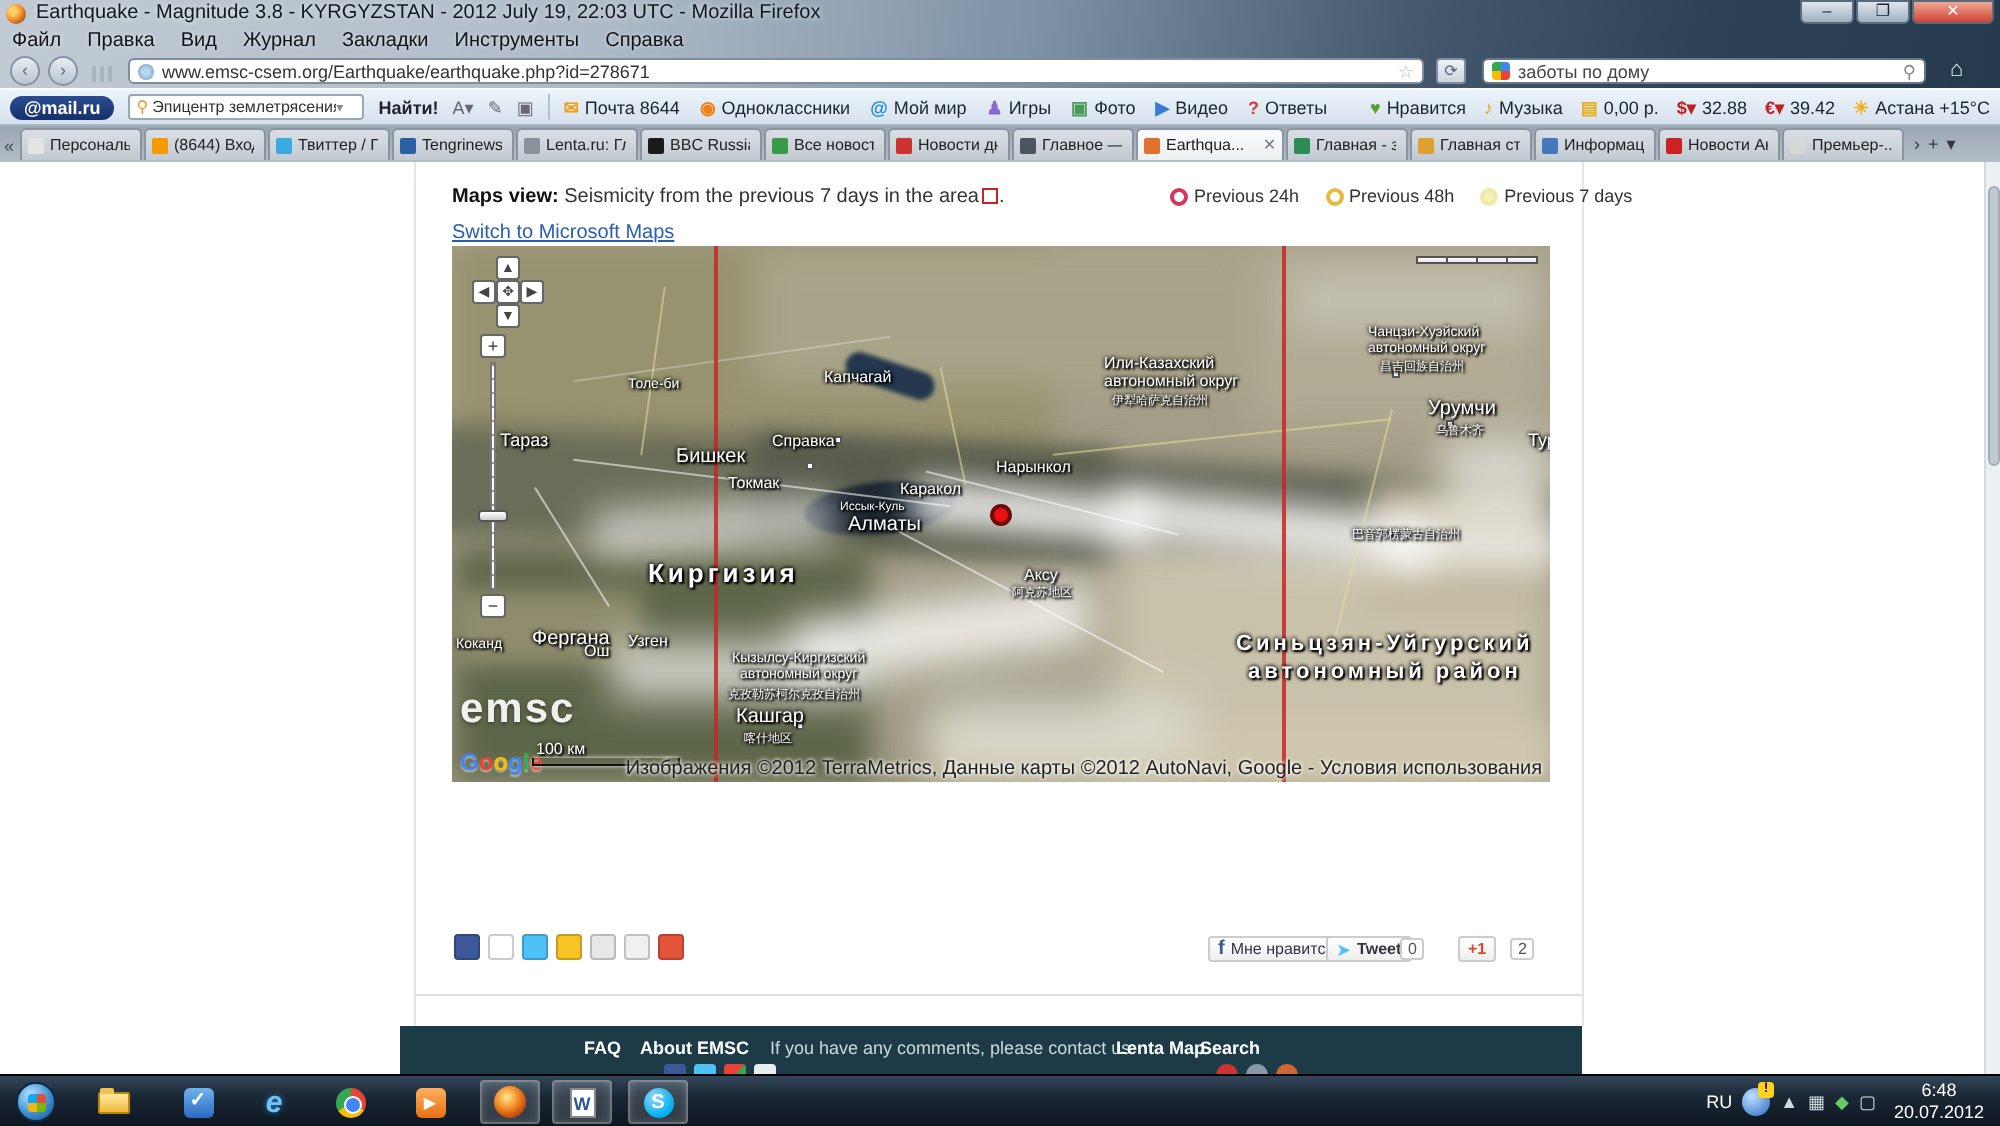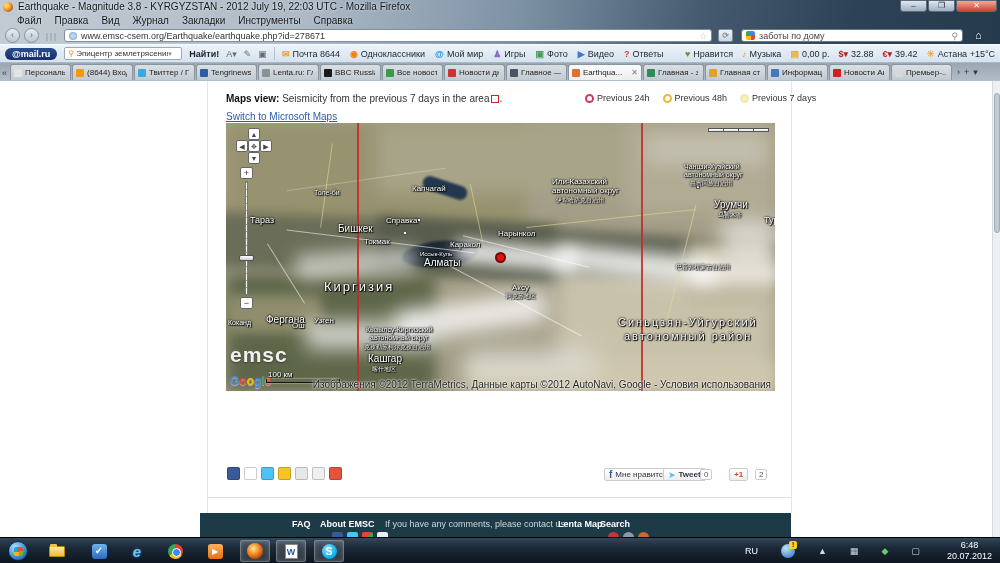--- a/index.html
+++ b/index.html
@@ -11,21 +11,21 @@
     background:linear-gradient(100deg,#c2cbd4 0%,#aebbc7 30%,#7d91a5 52%,#45596f 70%,#2e4257 85%,#263a4e 100%); }
   #titlebar { position:absolute; left:0; top:0; width:1000px; height:14px; }
   .fx-ico { position:absolute; left:3px; top:2px; width:10px; height:10px; border-radius:50%;
     background:radial-gradient(circle at 35% 35%, #ffcf60 20%, #ef7d1a 55%, #27477a 100%); }
   #title-text { position:absolute; left:18px; top:1px; font-size:10px; color:#101820; text-shadow:0 0 3px rgba(255,255,255,.8); white-space:nowrap; }
   #win-controls { position:absolute; right:3px; top:0; display:flex; }
   .wbtn { width:27px; height:12px; margin-left:1px; border:1px solid #5a6a7a; border-radius:0 0 3px 3px;
     background:linear-gradient(#dfe7ee,#9fb0c0); color:#223; font-size:8px; line-height:10px; text-align:center; }
   .wbtn.close { width:41px; background:linear-gradient(#f0a898,#cf4433); color:#fff; }
 
-  #menubar { position:absolute; left:0; top:14px; height:13px; display:flex; gap:13px; padding-left:17px; align-items:center; }
+  #menubar { position:absolute; left:0; top:14px; height:13px; display:flex; gap:13px; padding-left:6px; align-items:center; }
   .menu-item { font-size:10px; color:#101418; text-shadow:0 0 2px rgba(255,255,255,.6); }
 
   #navbar { position:absolute; left:0; top:27px; width:1000px; height:17px; }
   .navcirc { position:absolute; top:1px; width:15px; height:15px; border-radius:50%; border:1px solid #8494a4;
     background:linear-gradient(#e8edf2,#b9c5d0); color:#667; font-size:9px; line-height:13px; text-align:center; }
   #stats-icon { position:absolute; left:46px; top:6px; width:12px; height:8px;
     background:linear-gradient(90deg,#9aa 2px,transparent 2px) 0 0/4px 100%; opacity:.6; }
   #urlbar { position:absolute; left:64px; top:2px; width:648px; height:13px; background:#fff; border:1px solid #7e8e9e; border-radius:3px;
     display:flex; align-items:center; padding:0 4px; }
   #globe-ico { width:8px; height:8px; border-radius:50%; background:radial-gradient(circle,#bcd8ef 30%,#5f93c0 100%); margin-right:4px; flex:none; }
@@ -77,21 +77,21 @@
   #red-checkbox { display:inline-block; width:8px; height:8px; border:1px solid #cc2222; background:#fff; vertical-align:-1px; margin-left:2px; }
   #legend { position:absolute; left:585px; top:12px; display:flex; gap:13px; }
   .legend-item { display:flex; align-items:center; gap:3px; font-size:9px; color:#333; }
   .legend-dot { width:9px; height:9px; border-radius:50%; border:2px solid #c33; background:#fff; }
   #switch-link { position:absolute; left:226px; top:30px; font-size:10px; color:#2a5db0; text-decoration:underline; }
 
   
   #map { position:absolute; left:226px; top:42px; width:549px; height:268px; background:#a49e88; overflow:hidden; }
   .tl { position:absolute; }
   .maplabel { position:absolute; color:#fff; text-shadow:0 0 2px #000,0 0 2px #000,1px 1px 1px #000; white-space:nowrap; z-index:6; }
-  .mlb { font-weight:normal; }
+  .mlb { font-weight:bold; }
   .mls { letter-spacing:2px; }
   .redline { position:absolute; top:0; bottom:0; width:2px; background:rgba(196,40,36,.85); z-index:4; }
   .marker-city { position:absolute; width:4px; height:4px; background:#fff; border:1px solid #555; z-index:5; }
   .marker-epicenter { position:absolute; width:11px; height:11px; border-radius:50%; background:#e81010; border:2px solid #6d0a0a; z-index:7; }
   .borderline { position:absolute; background:rgba(255,255,255,.55); z-index:3; }
   .road { position:absolute; background:rgba(232,224,150,.55); z-index:3; }
 
   #map-type-btns { position:absolute; right:6px; top:5px; display:flex; z-index:8; }
   .mapbtn { font-size:9px; color:#000; background:linear-gradient(#fdfdfd,#e8e8e8); border:1px solid #545454; padding:1px 7px; margin-left:-1px; }
   .mapbtn.active { font-weight:bold; background:#efefef; }
@@ -144,21 +144,21 @@
   .ico-folder { width:16px; height:11px; background:linear-gradient(#ffe9a0,#f0b93c); border:1px solid #b8860b; border-radius:1px; position:relative; }
   .ico-folder::before { content:""; position:absolute; left:0; top:-3px; width:7px; height:3px; background:#f0c050; border-radius:1px 1px 0 0; }
   .ico-check { width:15px; height:15px; background:linear-gradient(#6fb3f0,#2a6ac0); border-radius:3px; color:#fff; font-size:10px; font-weight:bold; text-align:center; line-height:14px; }
   .ico-ie { color:#6ec6f5; font-size:15px; font-weight:bold; font-style:italic; text-shadow:0 0 3px #2a7ac0; }
   .ico-chrome { width:15px; height:15px; border-radius:50%; background:conic-gradient(#ea4335 0 33%, #fbbc05 0 66%, #34a853 0); position:relative; }
   .ico-chrome::before { content:""; position:absolute; left:4px; top:4px; width:7px; height:7px; border-radius:50%; background:#4285f4; border:1px solid #fff; }
   .ico-media { width:15px; height:15px; background:linear-gradient(#ffb060,#e87010); border-radius:3px; color:#fff; font-size:8px; text-align:center; line-height:15px; }
   .ico-fx { width:16px; height:16px; border-radius:50%; background:radial-gradient(circle at 40% 35%, #ffe080 5%, #f08020 45%, #c05010 70%, #2a4a7a 100%); }
   .ico-word { width:13px; height:15px; background:#fff; border:1px solid #888; color:#2b579a; font-size:9px; font-weight:bold; text-align:center; line-height:14px; }
   .ico-skype { width:15px; height:15px; border-radius:50%; background:radial-gradient(circle at 35% 30%, #8fd8f8, #00aff0 70%); color:#fff; font-size:10px; font-weight:bold; text-align:center; line-height:15px; }
-  #tray { position:absolute; right:4px; top:0; height:26px; display:flex; align-items:center; gap:23px; }
+  #tray { position:absolute; right:4px; top:0; height:26px; display:flex; align-items:center; gap:5px; }
   #tray-lang { font-size:9px; color:#fff; }
   .tray-ic { font-size:9px; color:#cdd; }
   #qip { width:14px; height:14px; border-radius:50%; background:radial-gradient(circle at 35% 30%, #bfe0ff, #2a6ac0); position:relative; }
   #qip::after { content:"!"; position:absolute; right:-2px; top:-3px; width:8px; height:8px; background:#ffd21e; border-radius:2px; color:#402; font-size:7px; font-weight:bold; text-align:center; line-height:8px; }
   #clock { text-align:center; color:#fff; font-size:9px; line-height:1.25; padding:0 4px; }
 
   
   #pg-scroll { position:absolute; left:992px; top:0; width:8px; height:456px; background:#edf0f3; border-left:1px solid #d5dade; }
   #pg-thumb { position:absolute; left:1px; top:12px; width:6px; height:140px; background:#c0cad3; border-radius:3px; border:1px solid #9fadb9; }
 </style>

